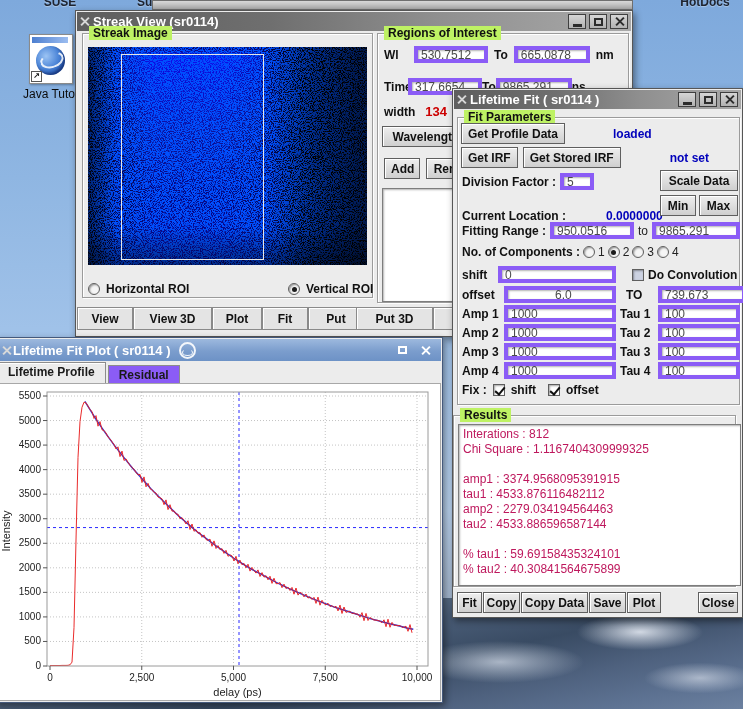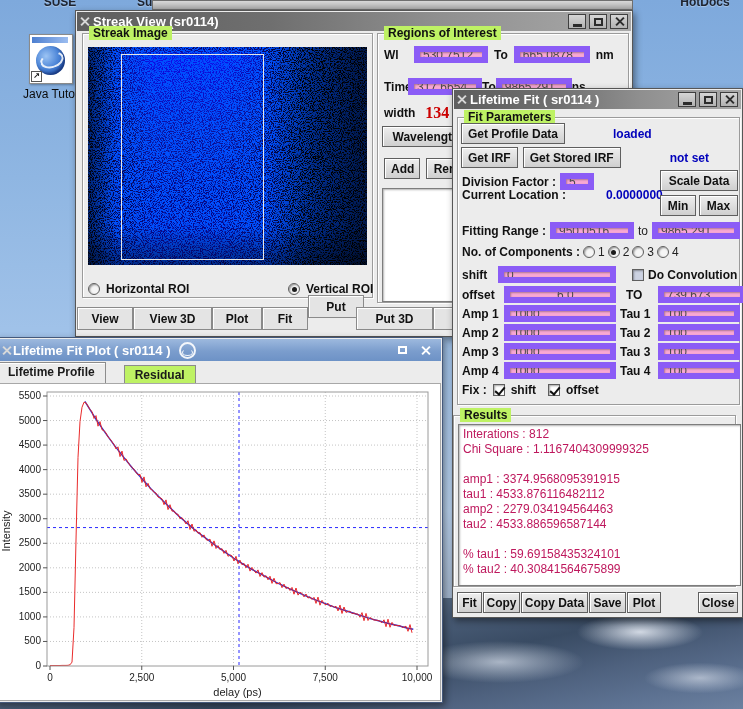--- a/index.html
+++ b/index.html
@@ -39,22 +39,22 @@
   .gmin{width:9px;height:3px;background:#2c2c2c;margin-top:8px;}
   .gmax{width:9px;height:8px;border:2px solid #2c2c2c;box-sizing:border-box;}
   .gmax.white{border-color:#fff;}
   
   .grp{position:absolute;border:1px solid #9b9b9b;box-shadow:inset 1px 1px 0 #ffffff,1px 1px 0 #fdfdfd;box-sizing:border-box;}
   .gt{position:absolute;top:-8px;left:6px;background:#bef264;padding:0 4px;font:bold 12px "Liberation Sans",sans-serif;color:#111;white-space:nowrap;}
   .row{position:absolute;display:flex;align-items:center;}
   .lbl{font:bold 12px "Liberation Sans",sans-serif;color:#111;white-space:nowrap;}
   .plain{font:12px "Liberation Sans",sans-serif;color:#222;}
   .blue{color:#0000bb;font-weight:bold;font-size:12px;padding-left:40px;}
-  .red{color:#cc0000;font-weight:bold;font-size:16px;font-family:Liberation Serif, serif;}
-  .tf{background:#f9a8d4;border:6px solid #8b5cf6;box-shadow:inset 1px 1px 2px rgba(0,0,0,.3);
+  .red{color:#cc0000;font-weight:bold;font-size:13px;}
+  .tf{background:#ffffff;border:4px solid #8b5cf6;box-shadow:inset 1px 1px 2px rgba(0,0,0,.3);
     font:12px "Liberation Sans",sans-serif;color:#4a4a4a;padding:0 3px;height:17px;box-sizing:border-box;}
   .btn{background:linear-gradient(180deg,#eeeeee,#cfcfcf);border:1px solid #5f5f5f;box-shadow:inset 1px 1px 0 #fff;
     font:bold 12px "Liberation Sans",sans-serif;color:#111;height:21px;padding:0 6px;white-space:nowrap;cursor:default;}
   .tbtn{background:#e4e4e4;border:1px solid #8a8a8a;box-shadow:inset 1px 1px 0 #fff;
     font:bold 12px "Liberation Sans",sans-serif;color:#111;height:23px;cursor:default;}
   .radio{width:12px;height:12px;border-radius:50%;background:#f6f6f6;border:1px solid #5e5e5e;
     box-shadow:inset 1px 1px 2px rgba(0,0,0,.4);box-sizing:border-box;flex:none;}
   .radio.sel{display:flex;align-items:center;justify-content:center;}
   .radio.sel::after{content:"";width:5px;height:5px;border-radius:50%;background:#1c1c1c;}
   .cb{width:12px;height:12px;background:#fff;border:1px solid #5e5e5e;box-shadow:inset 1px 1px 2px rgba(0,0,0,.35);
@@ -78,21 +78,21 @@
   .otitle{position:absolute;left:1px;top:1px;right:1px;height:22px;display:flex;align-items:center;padding:0 6px;
     background:linear-gradient(180deg,#a7c1e2,#7copy 0)} 
   .otitle{background:linear-gradient(180deg,#9db9de 0%,#7b9dcd 55%,#6d92c6 100%);}
   .otext{color:#fff;font:bold 13px "Liberation Sans",sans-serif;white-space:nowrap;}
   .oglobe{width:17px;height:17px;border-radius:50%;border:2px solid rgba(255,255,255,.9);box-sizing:border-box;margin-left:8px;position:relative;flex:none;}
   .oglobe::after{content:"";position:absolute;left:1px;top:5px;width:9px;height:5px;border:1.5px solid rgba(255,255,255,.9);border-radius:50%;border-top-color:transparent;}
   .obtn{width:19px;height:17px;display:flex;align-items:center;justify-content:center;margin-left:4px;}
   .tabbar{position:absolute;left:2px;top:24px;height:21px;display:flex;align-items:flex-end;}
   .tab{border:1px solid #8c8c8c;border-bottom:none;padding:2px 10px 2px 10px;font:bold 12px "Liberation Sans",sans-serif;color:#1a1a1a;}
   .tab.sel{background:#ececec;height:16px;box-shadow:inset 1px 1px 0 #fff;position:relative;z-index:2;}
-  .tab.uns{background:#bef264;height:13px;margin-left:18px;}
+  .tab.uns{background:#8b5cf6;height:13px;margin-left:2px;}
   #plot-content{position:absolute;left:3px;top:45px;width:443px;height:318px;background:#fff;border:1px solid #a8a8a8;box-sizing:border-box;}
   .rline{min-height:15px;font:12px "Liberation Sans",sans-serif;color:#be185d;line-height:15px;white-space:pre;}
 </style>
 </head>
 <body>
 
 <div id="screen">
   <div id="mountains"></div>
 
   <span class="toplabel" style="left:60px">SUSE</span>
@@ -152,21 +152,21 @@
     </div>
     <div class="row" style="left:212px;top:271px;gap:6px">
       <span class="radio sel"></span>
       <span class="lbl">Vertical ROI</span>
     </div>
 
     <button class="tbtn" style="position:absolute;left:1px;top:296px;width:56px">View</button>
     <button class="tbtn" style="position:absolute;left:57px;top:296px;width:79px">View 3D</button>
     <button class="tbtn" style="position:absolute;left:136px;top:296px;width:50px">Plot</button>
     <button class="tbtn" style="position:absolute;left:186px;top:296px;width:46px">Fit</button>
-    <button class="tbtn" style="position:absolute;left:232px;top:284px;width:56px">Put</button>
+    <button class="tbtn" style="position:absolute;left:232px;top:296px;width:56px">Put</button>
     <button class="tbtn" style="position:absolute;left:280px;top:296px;width:77px">Put 3D</button>
     <button class="tbtn" style="position:absolute;left:357px;top:296px;width:78px;text-align:left;padding-left:22px">St</button>
 
     <div class="grp" style="left:301px;top:22px;width:252px;height:270px">
       <span class="gt">Regions of Interest</span>
       <div class="row" style="left:6px;top:12px;gap:6px">
         <span class="lbl" style="width:24px">Wl</span>
         <input class="tf" style="width: 74px;" value="530.7512">
         <span class="lbl">To</span>
         <input class="tf" style="width: 76px;" value="665.0878">
@@ -295,21 +295,21 @@
       <div class="row" style="left:3px;top:29px;gap:5px">
         <button class="btn">Get IRF</button>
         <button class="btn">Get Stored IRF</button>
         <span class="blue" style="margin-left:4px">not set</span>
       </div>
       <div class="row" style="left:4px;top:55px;gap:4px">
         <span class="lbl">Division Factor :</span>
         <input class="tf" style="width: 34px;" value="5">
       </div>
       <button class="btn" style="position:absolute;left:202px;top:52px;width:78px">Scale Data</button>
-      <div class="row" style="left:4px;top:70px;">
+      <div class="row" style="left:4px;top:91px;">
         <span class="lbl">Current Location :</span>
         <span class="blue">0.0000000</span>
       </div>
       <button class="btn" style="position:absolute;left:202px;top:77px;width:36px">Min</button>
       <button class="btn" style="position:absolute;left:241px;top:77px;width:39px">Max</button>
       <div class="row" style="left:4px;top:104px;gap:4px">
         <span class="lbl">Fitting Range :</span>
         <input class="tf" style="width: 84px;" value="950.0516">
         <span class="plain">to</span>
         <input class="tf" style="width: 88px;" value="9865.291">

